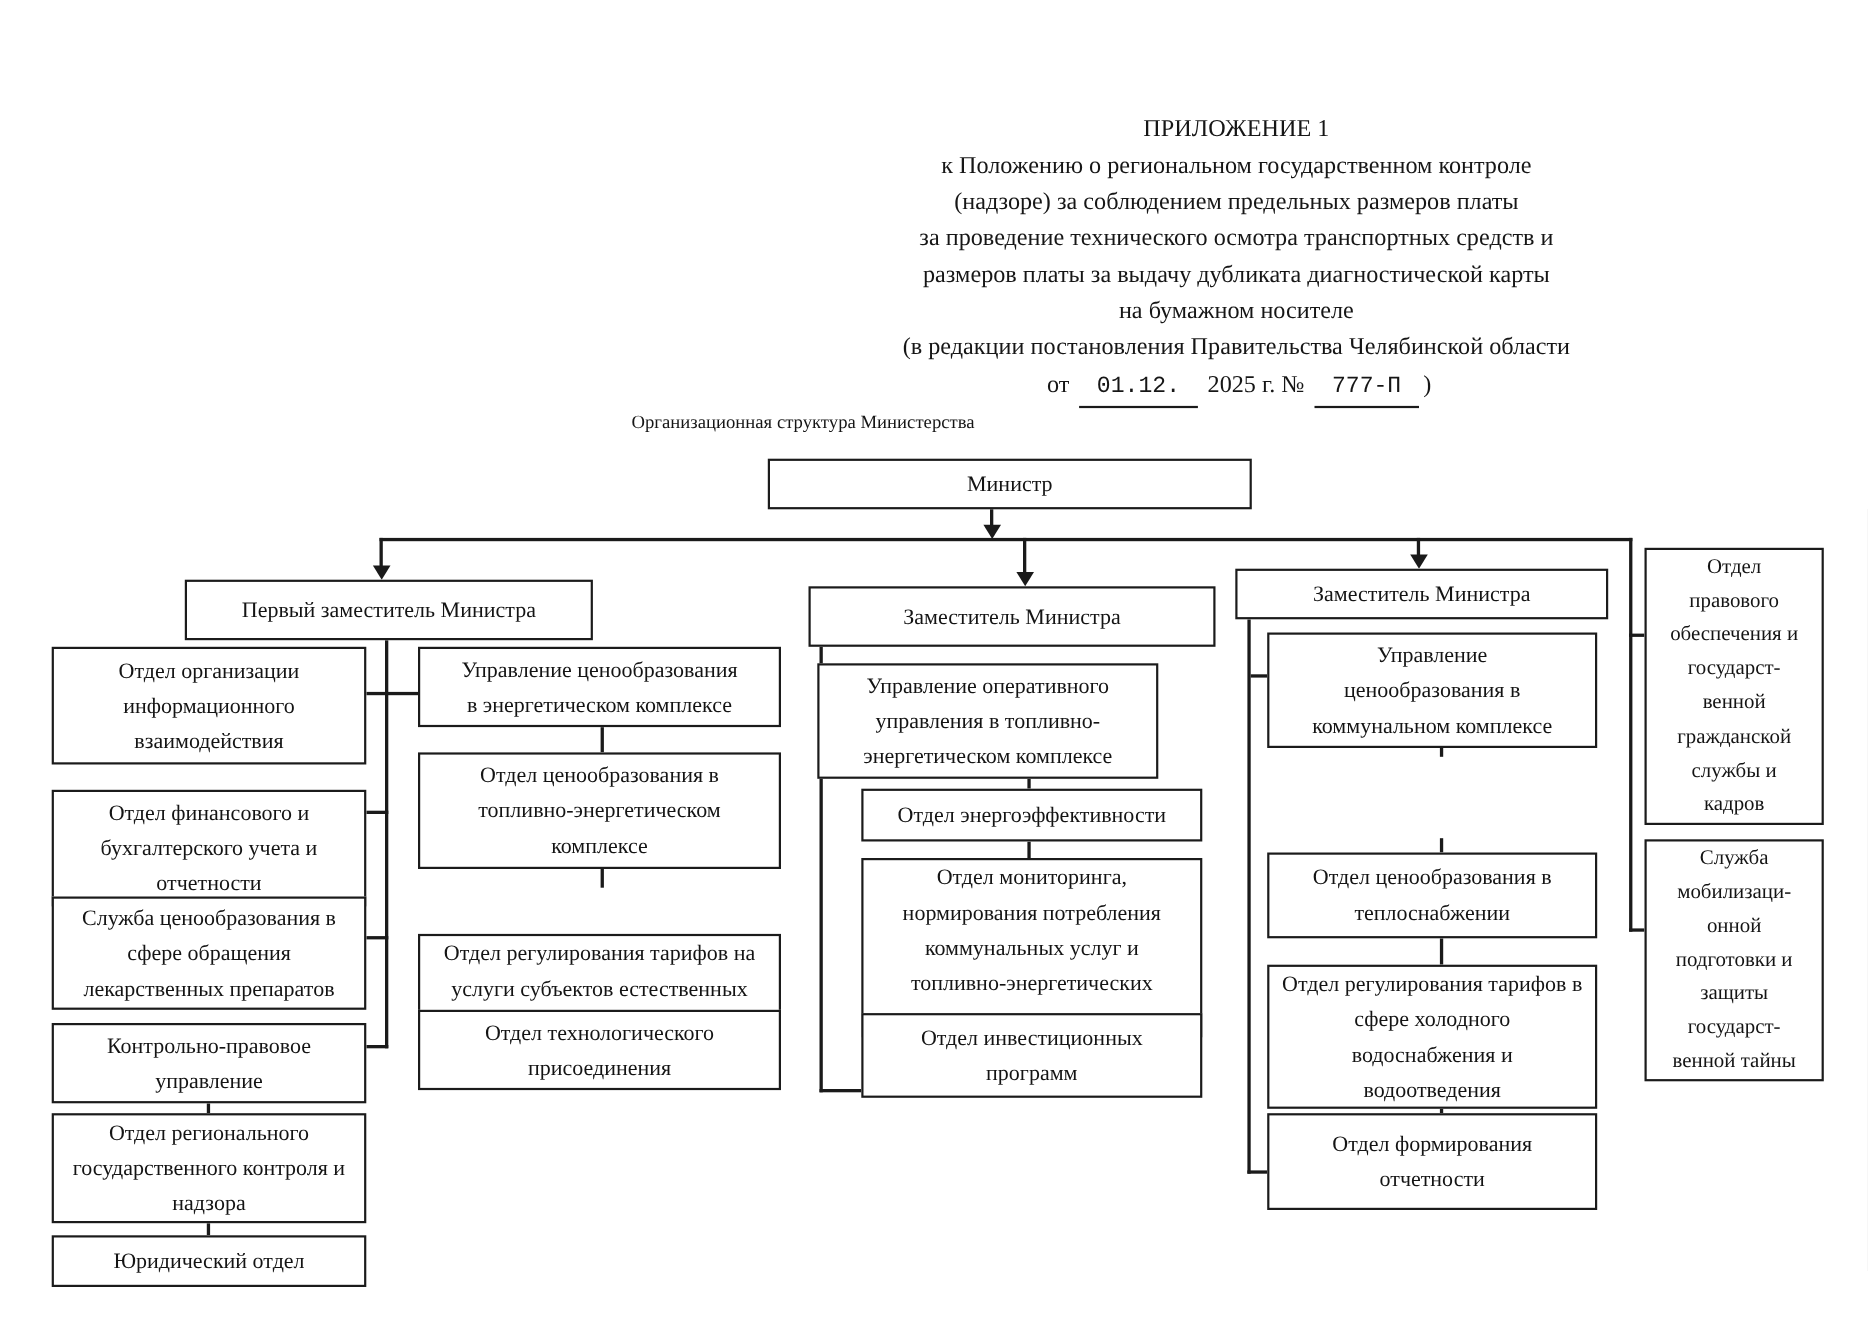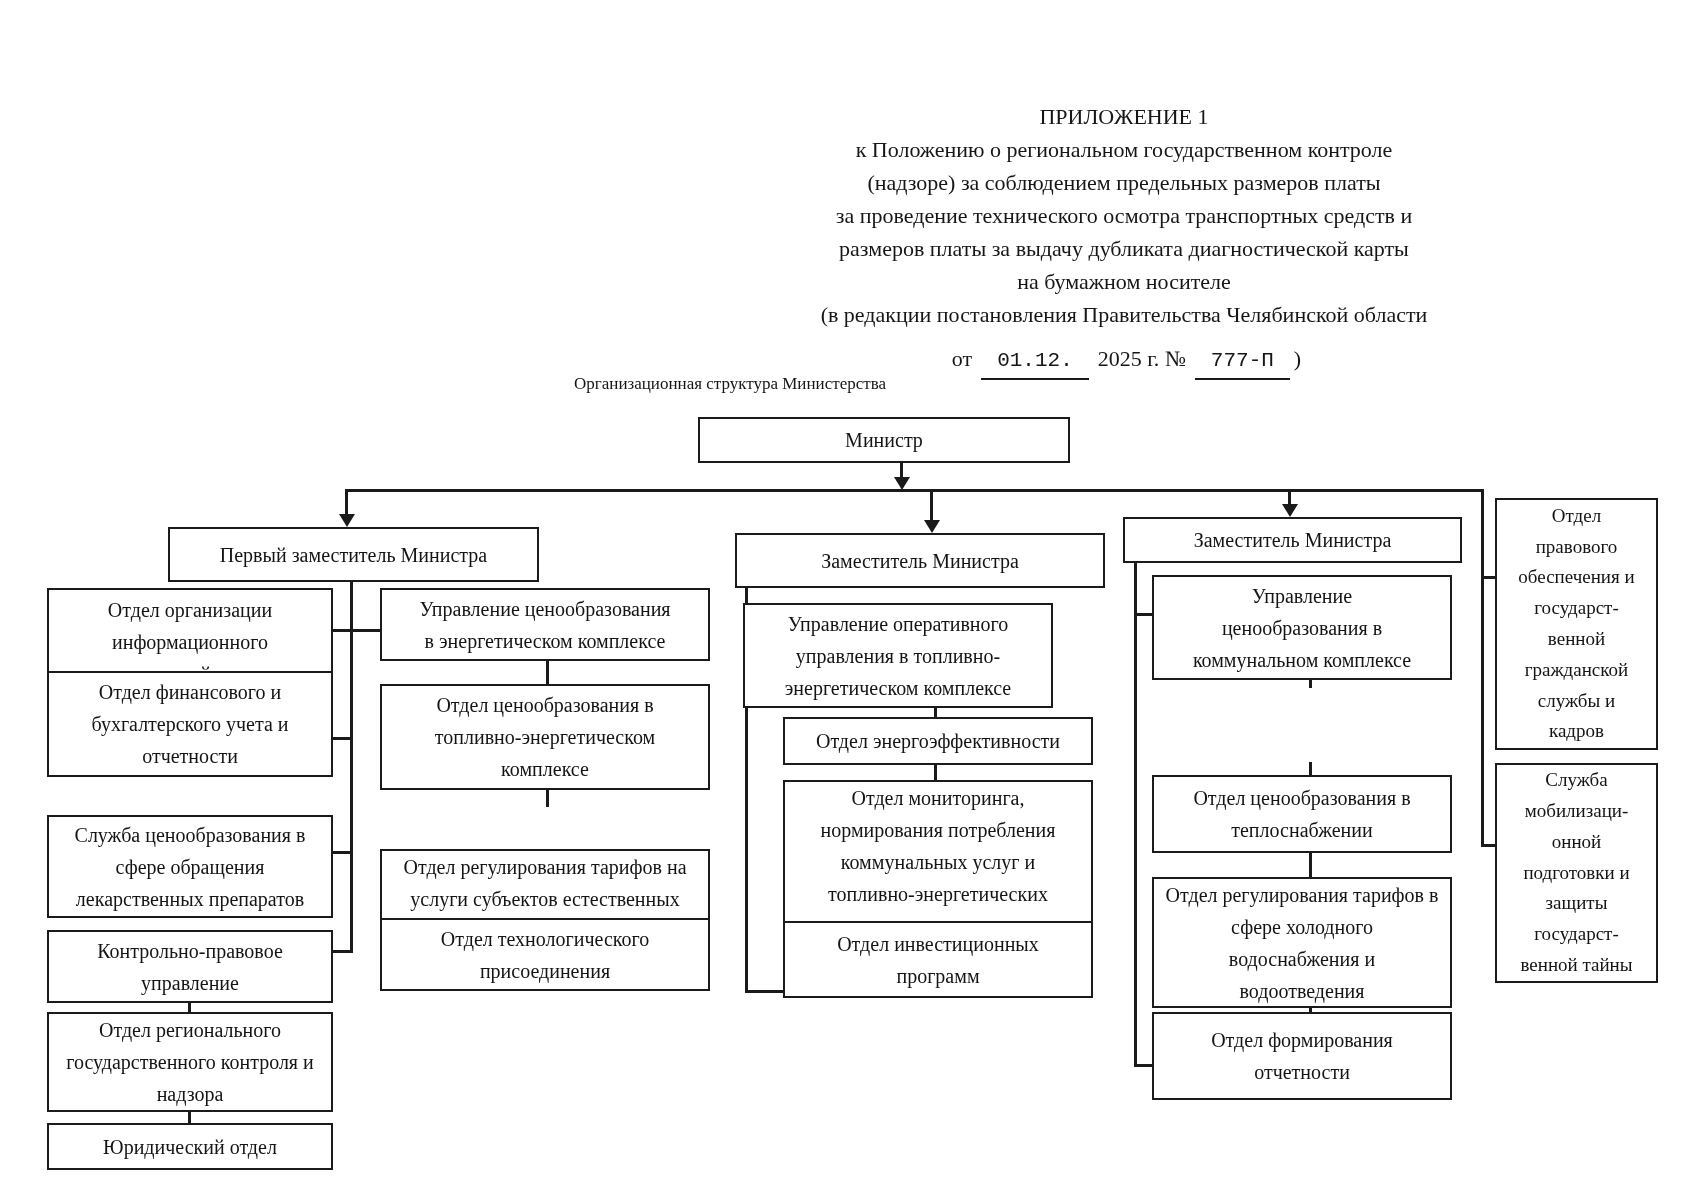--- a/index.html
+++ b/index.html
@@ -19,21 +19,21 @@
     top: 100px;
     width: 724px;
     text-align: center;
     font-size: 22px;
     line-height: 33px;
     color: #161616;
   }
   .h-line { white-space: nowrap; }
   .date-line { margin-top: 1px; }
   .date-line span { display: inline-block; vertical-align: baseline; }
-  .date-part { margin: 10px 5px; }
+  .date-part { margin: 0 5px; }
   .fill-in {
     font-family: "Liberation Mono", "DejaVu Sans Mono", monospace;
     font-size: 21px;
     border-bottom: 2px solid #1a1a1a;
     padding: 0 16px 1px 16px;
     margin: 0 4px;
   }
   
   .chart-title {
     position: absolute;
@@ -92,28 +92,28 @@
     <div class="h-line">размеров платы за выдачу дубликата диагностической карты</div>
     <div class="h-line">на бумажном носителе</div>
     <div class="h-line">(в редакции постановления Правительства Челябинской области</div>
     <div class="h-line date-line">
       <span class="date-part">от</span><span class="fill-in">01.12.</span><span class="date-part">2025 г. №</span><span class="fill-in">777-П</span><span>)</span>
     </div>
   </div>
 
   <div class="chart-title">Организационная структура Министерства</div>
 
-  <div class="node hdr" style="left:698px;top:417px;width:372px;height:46px">Министр</div>
+  <div class="node hdr" style="left:698px;top:417px;width:440px;height:46px">Министр</div>
 
   <div class="node hdr" style="left:168px;top:527px;width:371px;height:55px">Первый заместитель Министра</div>
   <div class="node hdr" style="left:735px;top:533px;width:370px;height:55px">Заместитель Министра</div>
   <div class="node hdr" style="left:1123px;top:517px;width:339px;height:46px">Заместитель Министра</div>
 
   <div class="node" style="left:47px;top:588px;width:286px;height:107px">Отдел организации информационного взаимодействия</div>
-  <div class="node" style="left:47px;top:671px;width:286px;height:106px">Отдел финансового и бухгалтерского учета и отчетности</div>
+  <div class="node" style="left:47px;top:718px;width:286px;height:106px">Отдел финансового и бухгалтерского учета и отчетности</div>
   <div class="node" style="left:47px;top:815px;width:286px;height:103px">Служба ценообразования в сфере обращения лекарственных препаратов</div>
   <div class="node" style="left:47px;top:930px;width:286px;height:73px">Контрольно-правовое управление</div>
   <div class="node" style="left:47px;top:1012px;width:286px;height:100px">Отдел регионального государственного контроля и надзора</div>
   <div class="node" style="left:47px;top:1123px;width:286px;height:47px">Юридический отдел</div>
 
   <div class="node pad-lg" style="left:380px;top:588px;width:330px;height:73px">Управление ценообразования в энергетическом комплексе</div>
   <div class="node" style="left:380px;top:684px;width:330px;height:106px">Отдел ценообразования в топливно-энергетическом комплексе</div>
   <div class="node" style="left:380px;top:849px;width:330px;height:100px">Отдел регулирования тарифов на услуги субъектов естественных монополий</div>
   <div class="node" style="left:380px;top:918px;width:330px;height:73px">Отдел технологического присоединения</div>
 

